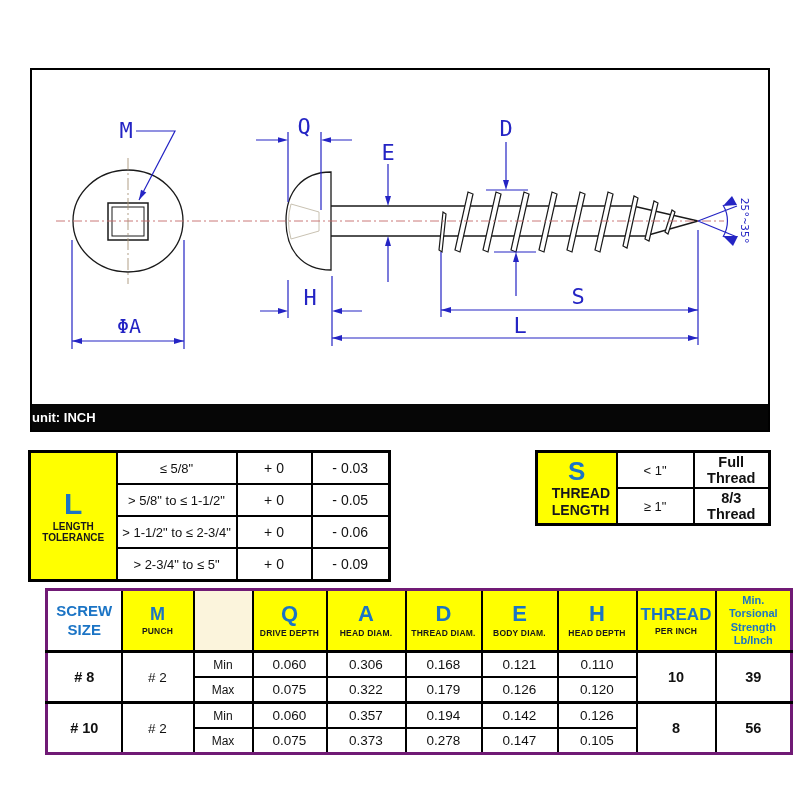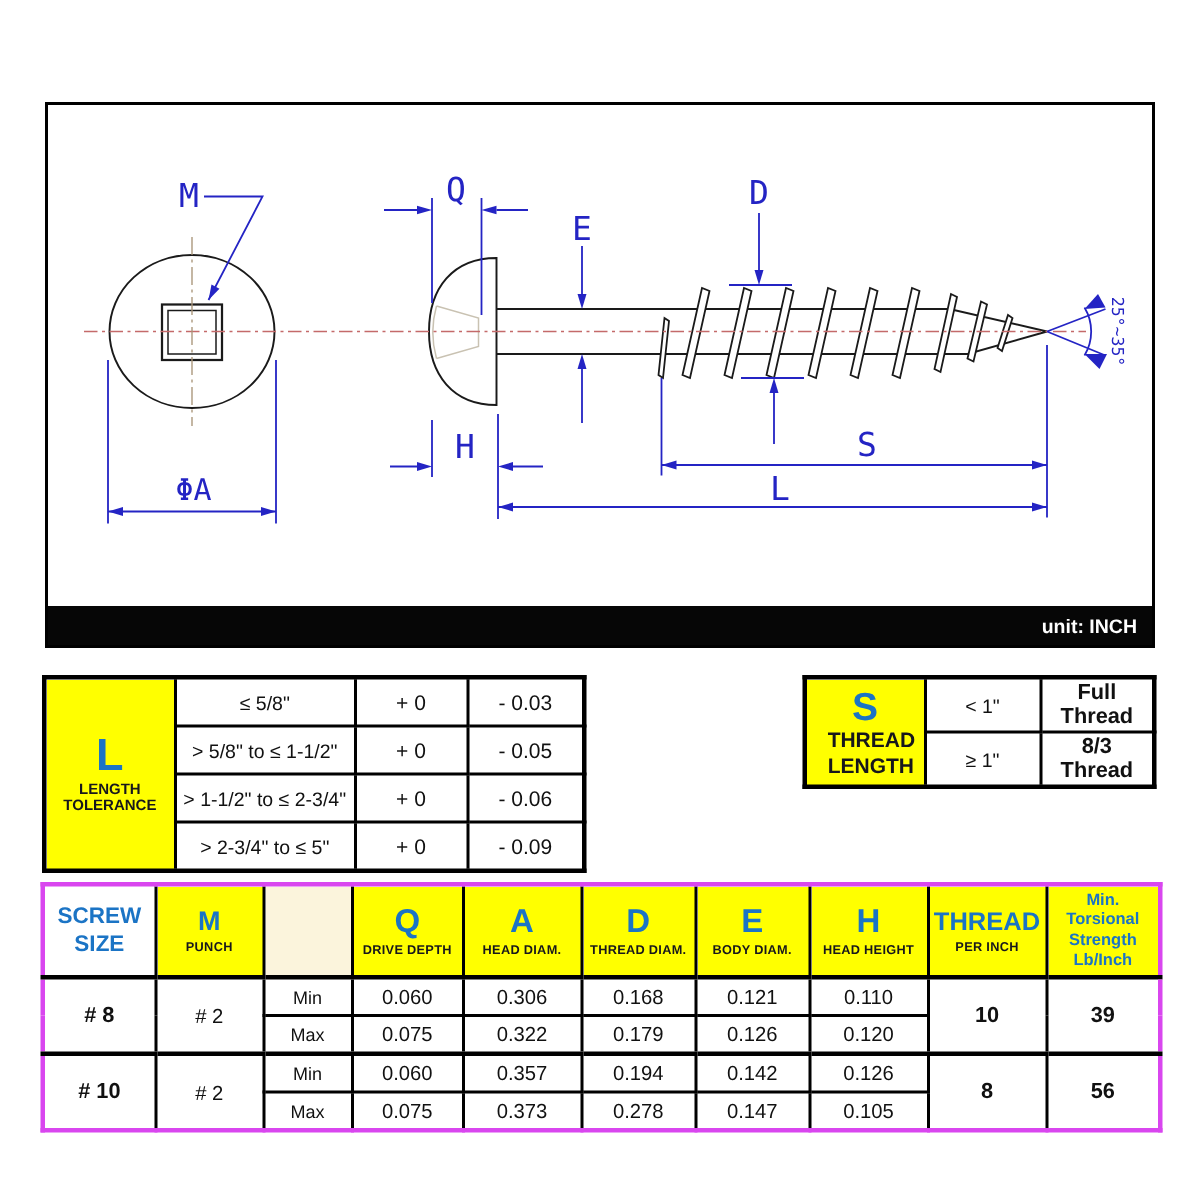--- a/index.html
+++ b/index.html
@@ -2,21 +2,21 @@
 <html><head>
 <meta charset="utf-8">
 <style>
   html,body{margin:0;padding:0;background:#fff;}
   #canvas{position:relative;width:800px;height:800px;background:#fff;overflow:hidden;
           font-family:"Liberation Sans",sans-serif;}
 
   
   #draw-panel{position:absolute;left:30px;top:68px;width:736px;border:2px solid #000;background:#fff;}
   #draw-svg{display:block;background:#fff;}
-  #unit-bar{height:26px;background:#060606;display:flex;align-items:center;justify-content:flex-end;
+  #unit-bar{height:26px;background:#060606;display:flex;align-items:center;
             padding-right:10px;}
   #unit-bar span{color:#fff;font-size:13px;font-weight:bold;}
 
   
   table{border-collapse:collapse;table-layout:fixed;}
   td{text-align:center;vertical-align:middle;color:#111;overflow:hidden;}
   .yellow{background:#ffff00;}
   .cream{background:#fbf4dc;}
   .sym-big{color:#1b74c5;font-weight:bold;}
   .subt{font-weight:bold;color:#17171c;line-height:1.15;}
@@ -29,21 +29,21 @@
   #ltol td.vals{font-size:14px;}
 
   
   #stbl{position:absolute;left:535px;top:450px;border:3px solid #000;}
   #stbl td{border:2px solid #000;height:28px;font-size:13px;}
   #stbl .sym-big{font-size:26px;line-height:1;}
   #stbl .subt{font-size:14px;margin-top:1px;}
   #stbl td.result{font-size:14.5px;font-weight:bold;}
 
   
-  #spec{position:absolute;left:27px;top:588px;border:3px solid #d946ef;}
+  #spec{position:absolute;left:45px;top:588px;border:3px solid #701a75;}
   #spec td{border:2px solid #000;font-size:13.5px;}
   #spec tr.head td{height:57px;border-bottom:3px solid #000;}
   #spec tr.r td{height:21px;}
   #spec tr.sub td{border-top-width:1px;}
   #spec tr.grp td{border-top-width:3px;}
   #spec .hsym{color:#1b74c5;font-weight:bold;font-size:22px;line-height:1;}
   #spec .hsym.small{font-size:17px;}
   #spec .hsub{font-weight:bold;font-size:8.5px;color:#17171c;margin-top:3px;letter-spacing:.2px;}
   #spec .screw{color:#1b74c5;font-weight:bold;font-size:15px;line-height:1.25;}
   #spec .tors{color:#1b74c5;font-weight:bold;font-size:11px;line-height:1.2;}
@@ -245,21 +245,21 @@
       <td class="yellow">
         <div class="hsym">D</div>
         <div class="hsub">THREAD DIAM.</div>
       </td>
       <td class="yellow">
         <div class="hsym">E</div>
         <div class="hsub">BODY DIAM.</div>
       </td>
       <td class="yellow">
         <div class="hsym">H</div>
-        <div class="hsub">HEAD HEIGHT</div>
+        <div class="hsub">HEAD DEPTH</div>
       </td>
       <td class="yellow">
         <div class="hsym small">THREAD</div>
         <div class="hsub">PER INCH</div>
       </td>
       <td class="yellow">
         <div class="tors" style="width:66px;margin:0 auto;">Min. Torsional Strength Lb/Inch</div>
       </td>
     </tr>
 

